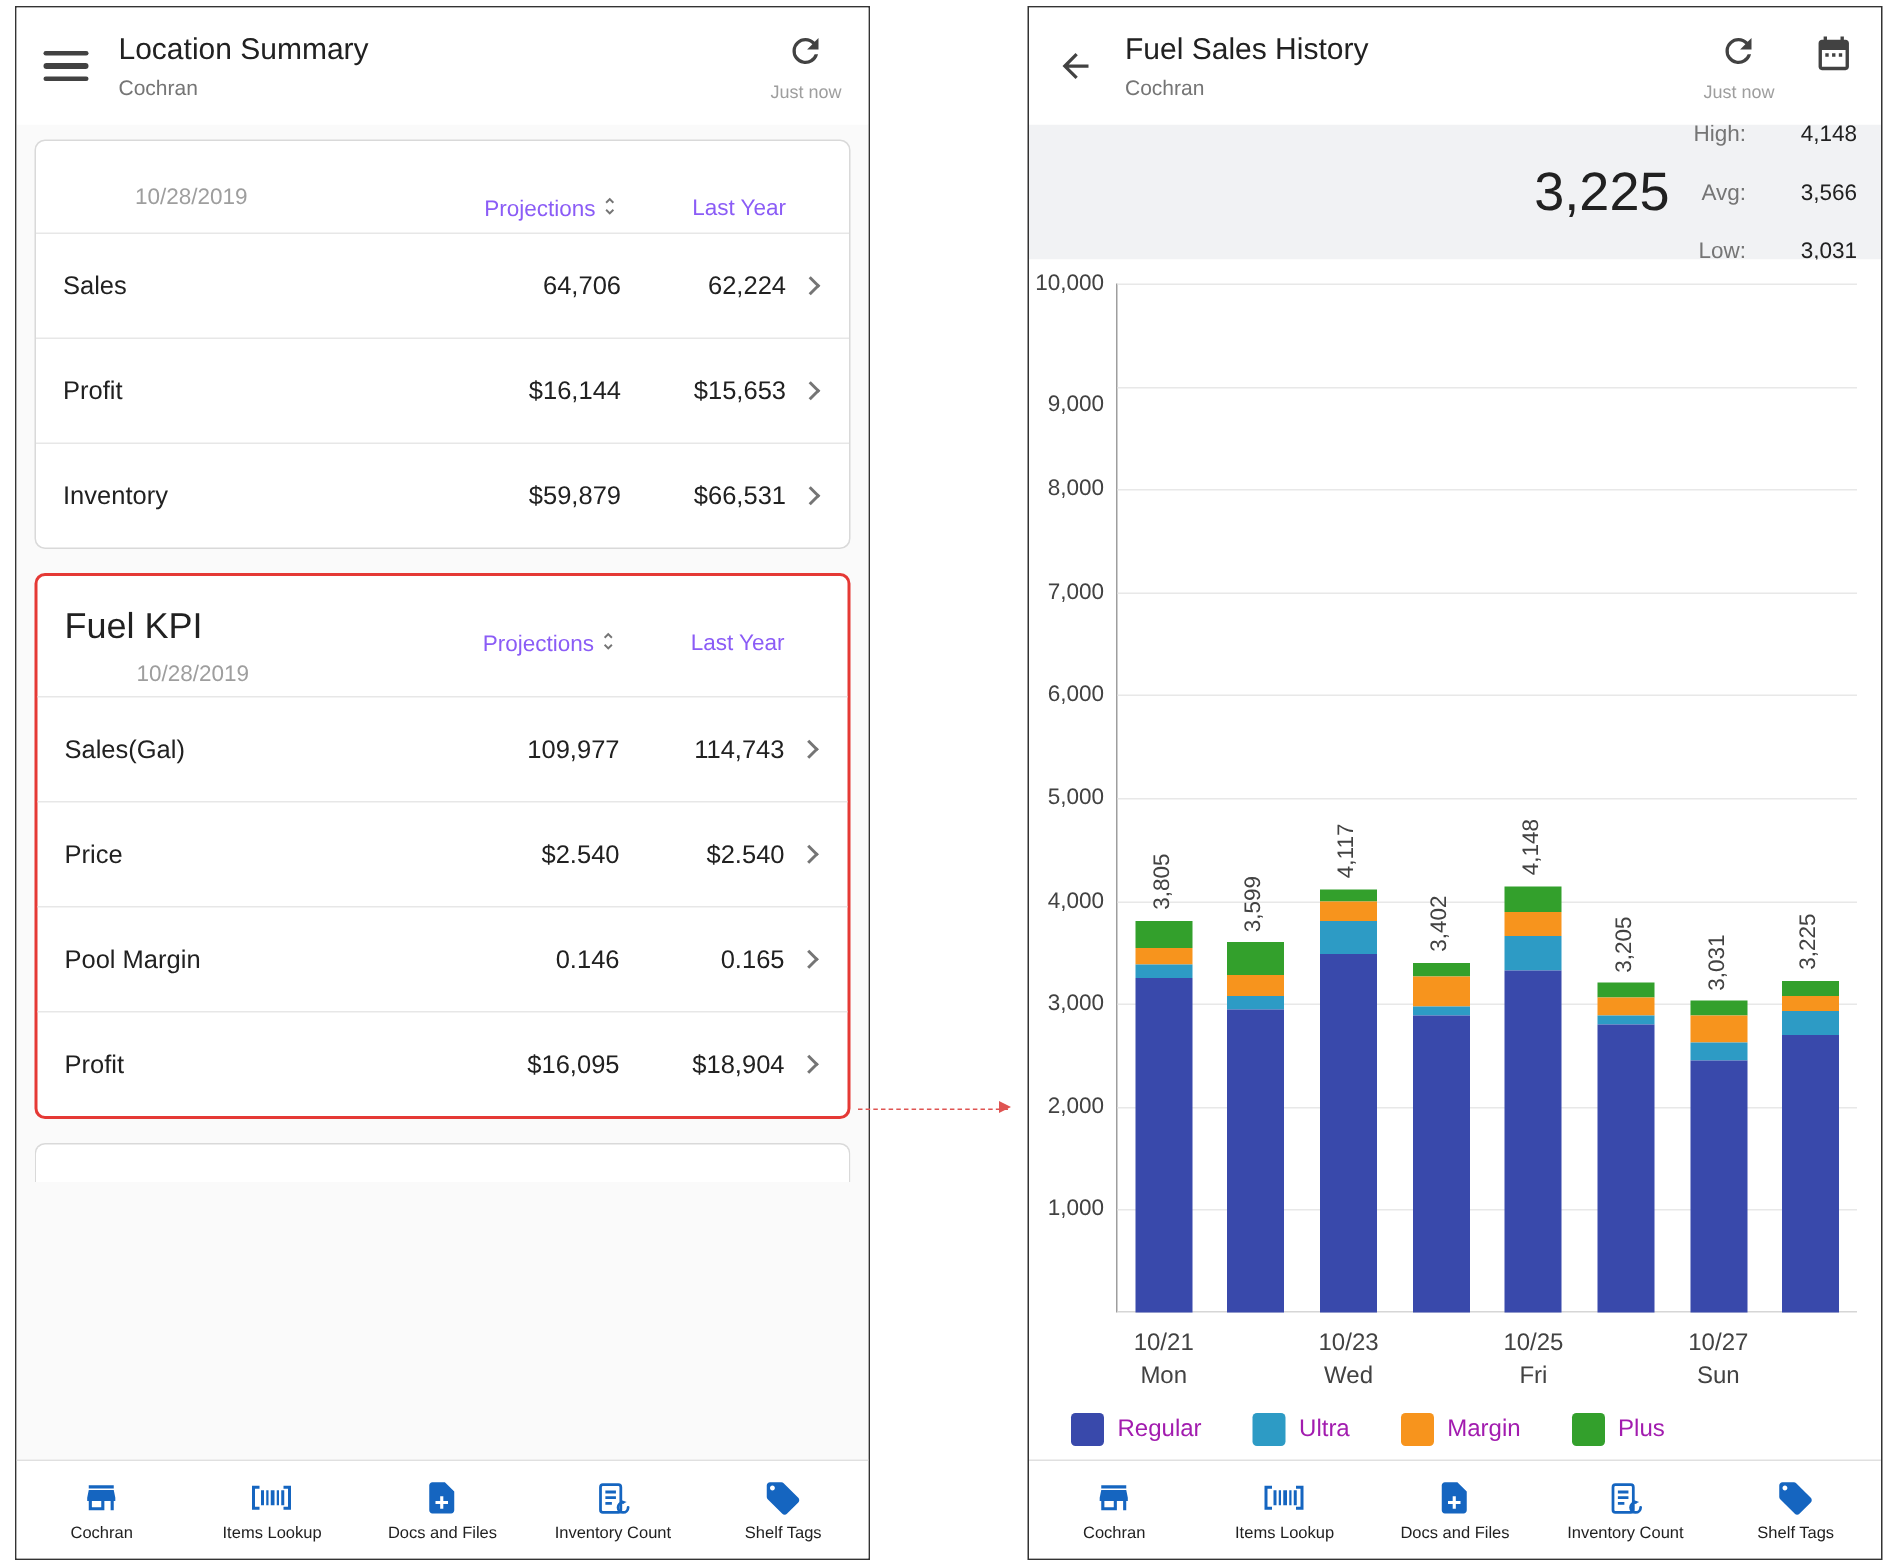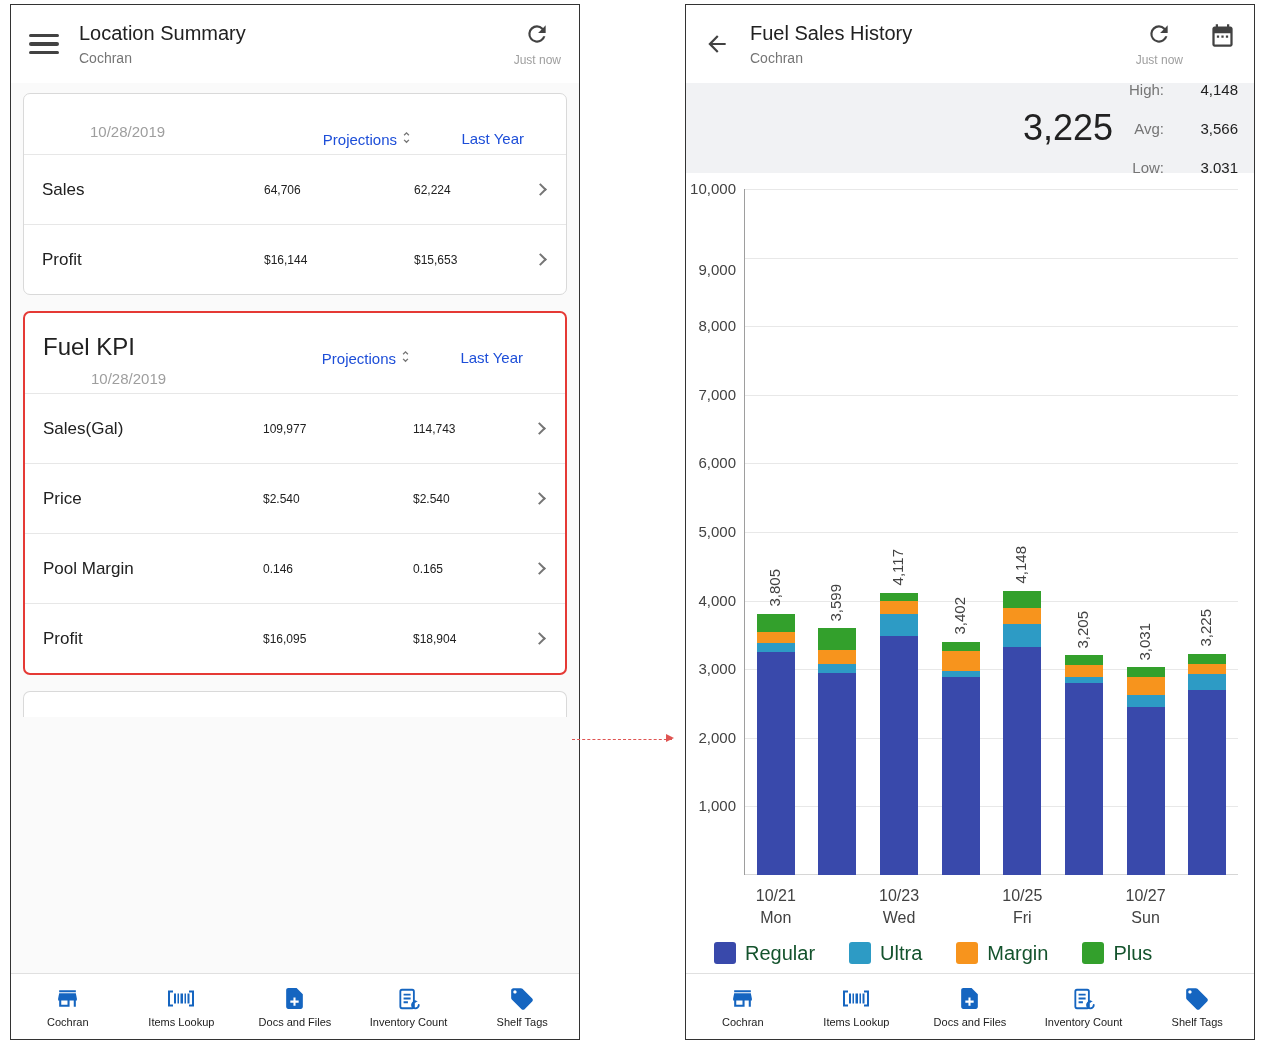--- a/index.html
+++ b/index.html
@@ -23,27 +23,27 @@
   .calendar-btn { margin-left: 26px; position: relative; top: -9px; cursor: pointer; display: flex; }
 
   
   .content { position: absolute; top: 78px; bottom: 66px; left: 0; right: 0; background: #fafafa; padding: 10px 12px; overflow: hidden; }
   .card { background: #fff; border: 1px solid #d9d9d9; border-radius: 7px; margin-bottom: 16px; }
   .card.highlight { border: 2.5px solid #e53935; }
   .card-head { display: flex; align-items: flex-start; padding: 20px 18px 6px 18px; }
   .card-titles { flex: 1; }
   .card-title { font-size: 24px; color: #212121; }
   .card-date { font-size: 15px; color: #9e9e9e; margin-top: 9px; margin-left: 48px; }
-  .col-head { font-size: 15px; color: #1d4ed8; margin-top: 16px; }
+  .col-head { font-size: 15px; color: #8b5cf6; margin-top: 16px; }
   .col-head.proj { width: 150px; display: flex; justify-content: flex-end; align-items: center; gap: 2px; cursor: pointer; }
   .col-head.lastyear { width: 110px; text-align: right; }
   .head-spacer { width: 24px; }
   .kpi-row { display: flex; align-items: center; height: 70px; padding: 0 18px; border-top: 1px solid #e7e7e7; cursor: pointer; }
   .kpi-label { flex: 1; font-size: 17px; color: #212121; }
-  .kpi-val { width: 150px; font-size: 12px; color: #212121; }
+  .kpi-val { width: 150px; text-align: right; font-size: 17px; color: #212121; }
   .kpi-val.ly { width: 110px; }
   .chev { width: 24px; display: flex; justify-content: flex-end; }
   .chev i { width: 9px; height: 9px; border-top: 2.5px solid #757575; border-right: 2.5px solid #757575; transform: rotate(45deg); display: block; margin-right: 3px; }
   .card-sliver { height: 26px; background: #fff; border: 1px solid #d9d9d9; border-bottom: none; border-radius: 7px 7px 0 0; }
 
   
   .bottom-nav { position: absolute; bottom: 0; left: 0; right: 0; height: 66px; background: #fff; border-top: 1px solid #e0e0e0; display: flex; z-index: 3; }
   .nav-item { flex: 1; display: flex; flex-direction: column; align-items: center; justify-content: center; gap: 4px; cursor: pointer; }
   .nav-item .nav-label { font-size: 11px; color: #212121; white-space: nowrap; }
   .nav-icon { display: flex; height: 27px; align-items: center; }
@@ -61,21 +61,21 @@
   .gridline { position: absolute; left: 0; right: 0; height: 1px; background: #e8e8e8; }
   .baseline { position: absolute; left: 0; right: 0; bottom: 0; height: 1px; background: #d6d6d6; }
   .y-tick { position: absolute; left: 0; width: 50px; text-align: right; font-size: 15px; color: #424242; }
   .bar { position: absolute; bottom: 0; display: flex; flex-direction: column-reverse; cursor: pointer; }
   .bar .seg { width: 100%; }
   .bar-total { position: absolute; writing-mode: vertical-rl; transform: rotate(180deg); font-size: 15px; color: #424242; }
   .x-tick { position: absolute; width: 90px; text-align: center; font-size: 16px; color: #424242; line-height: 22px; }
   .legend { position: absolute; left: 0; right: 0; bottom: 68px; height: 36px; display: flex; align-items: center; padding-left: 28px; gap: 34px; }
   .legend-item { display: flex; align-items: center; gap: 9px; }
   .legend-swatch { width: 22px; height: 22px; border-radius: 3px; }
-  .legend-label { font-size: 20px; color: #14532d; }
+  .legend-label { font-size: 16px; color: #a21caf; }
 
   
   .flow-arrow { position: absolute; top: 739px; left: 572px; width: 100px; z-index: 5; }
   .flow-arrow .line { border-top: 1.5px dashed #df5452; }
   .flow-arrow .head { position: absolute; right: -2px; top: -5.5px; width: 0; height: 0; border-left: 8px solid #df5452; border-top: 4.5px solid transparent; border-bottom: 4.5px solid transparent; }
 </style>
 </head>
 <body>
 
 <div class="screen screen-left">
@@ -118,20 +118,28 @@
             <div class="kpi-val">64,706</div>
             <div class="kpi-val ly">62,224</div>
             <div class="chev">
               <i></i>
             </div>
           </div>
           <div class="kpi-row">
             <div class="kpi-label">Profit</div>
             <div class="kpi-val">$16,144</div>
             <div class="kpi-val ly">$15,653</div>
+            <div class="chev">
+              <i></i>
+            </div>
+          </div>
+          <div class="kpi-row">
+            <div class="kpi-label">Inventory</div>
+            <div class="kpi-val">$59,879</div>
+            <div class="kpi-val ly">$66,531</div>
             <div class="chev">
               <i></i>
             </div>
           </div>
         </div>
     </section>
 
     <section class="card highlight">
       <div class="card-head">
         <div class="card-titles">

